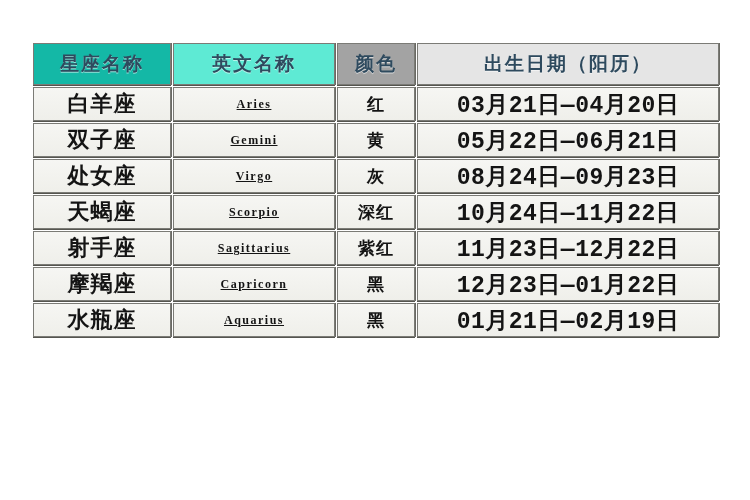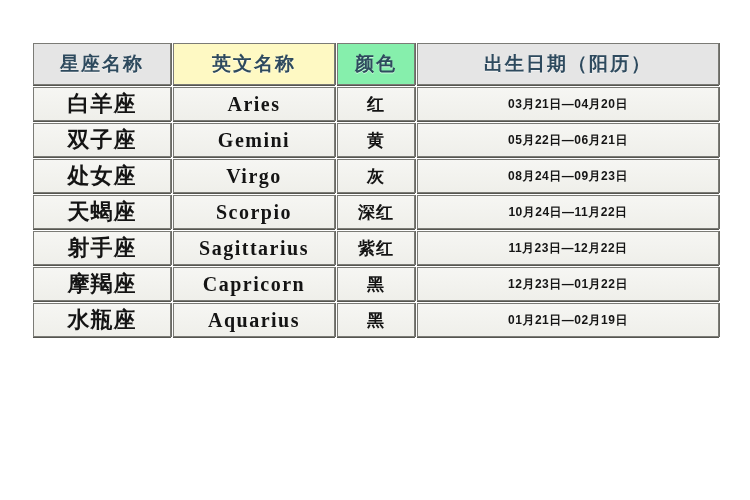--- a/index.html
+++ b/index.html
@@ -69,54 +69,55 @@
     white-space: nowrap;
   }
 
   .zodiac-table th {
     height: 40px;
     font-size: 19px;
     letter-spacing: 2px;
     color: #2e4a5e;
     text-shadow: 0 1px 0 rgba(255,255,255,0.55);
   }
-  .th-name     { background: #e5e5e5; }
-  .th-english  { background: #fef9c3; }
-  .th-color    { background: #86efac; }
+  .th-name     { background: #14b8a6; }
+  .th-english  { background: #5eead4; }
+  .th-color    { background: #a3a3a3; }
   .th-birthday { background: #e5e5e5; }
 
   .zodiac-table td {
     background: #f2f2ee;
     background: linear-gradient(180deg, #f6f6f3 0%, #efefea 100%);
   }
 
   .col-name     { width: 138px; }
   .col-english  { width: 162px; }
   .col-color    { width: 78px;  }
   .col-birthday { width: 302px; }
 
   .cell-name {
     font-size: 22px;
     letter-spacing: 1px;
     font-family: "DejaVu Sans", sans-serif;
   }
   .cell-english {
-    font-size: 20px;
+    font-size: 12px;
     letter-spacing: 1.5px;
     font-family: "Liberation Serif", "DejaVu Serif", serif;
+    text-decoration: underline;
   }
   .cell-color {
     font-size: 17px;
     letter-spacing: 1px;
     font-family: "DejaVu Sans", sans-serif;
   }
   .cell-birthday {
-    font-size: 12px;
+    font-size: 23px;
     letter-spacing: 0.5px;
-    font-family: Liberation Sans, sans-serif;
+    font-family: Liberation Mono, monospace;
   }
 </style>
 </head>
 <body>
 
 <div class="top-remnant">
   <div class="ghost">星座 日期 查询</div>
 </div>
 
 <div class="sheet">

